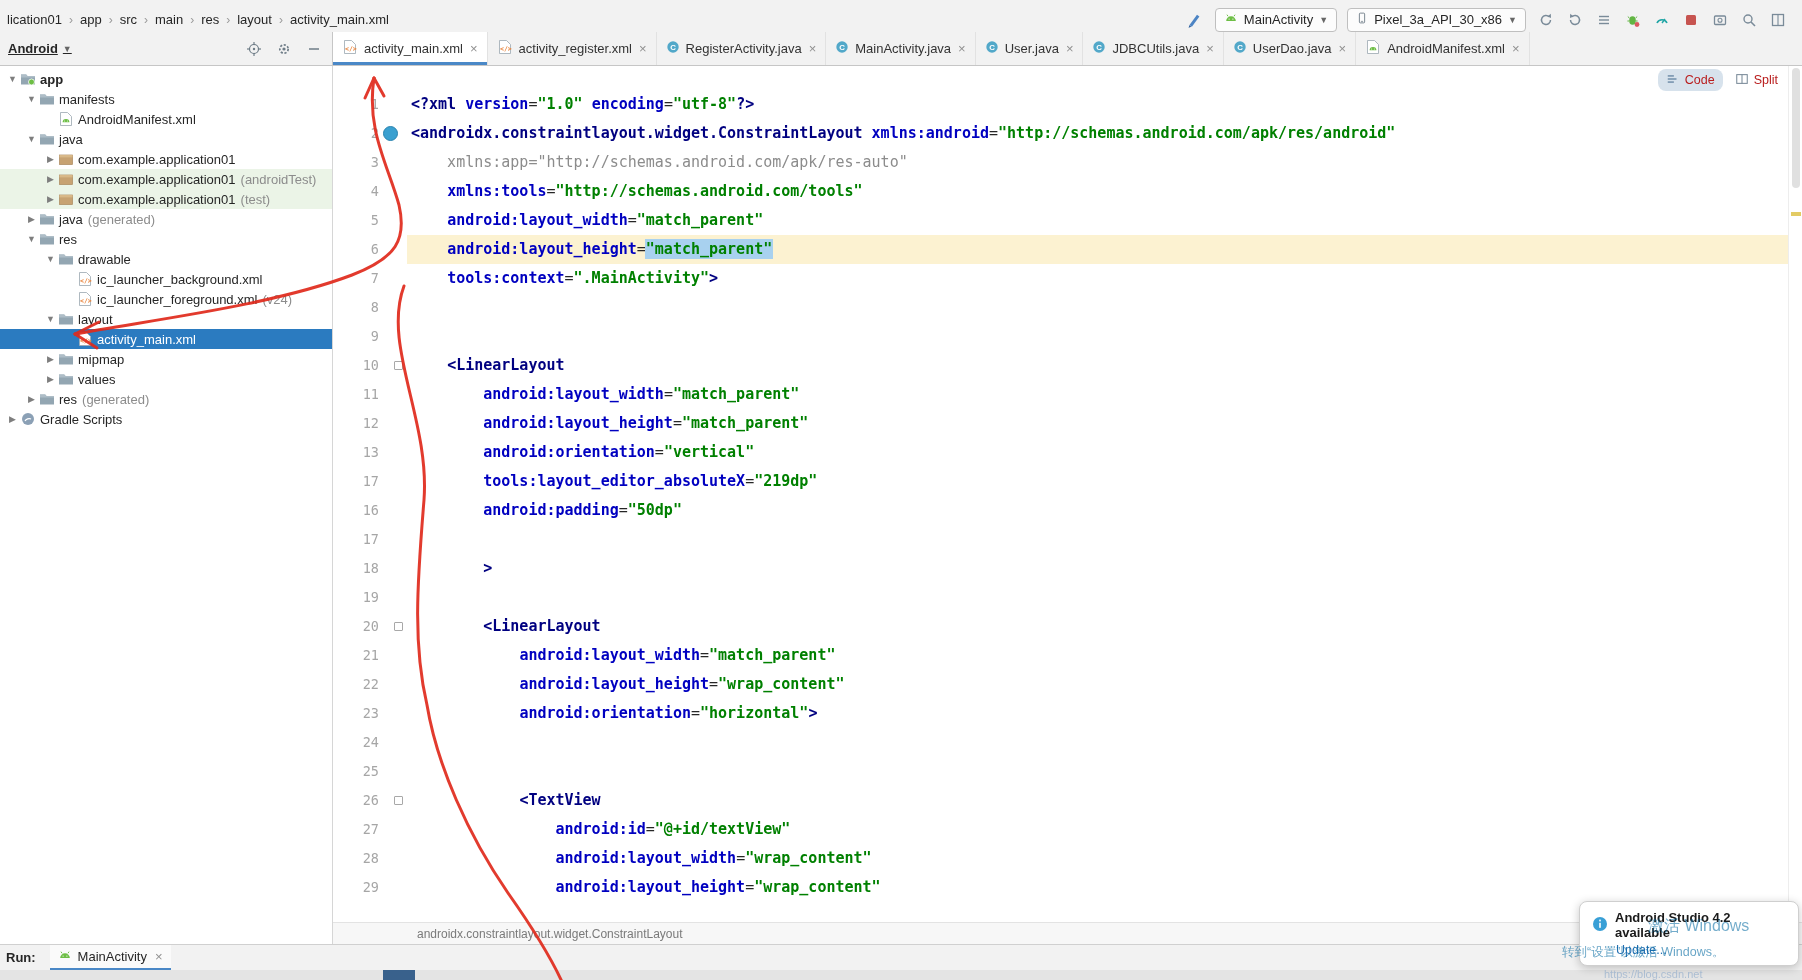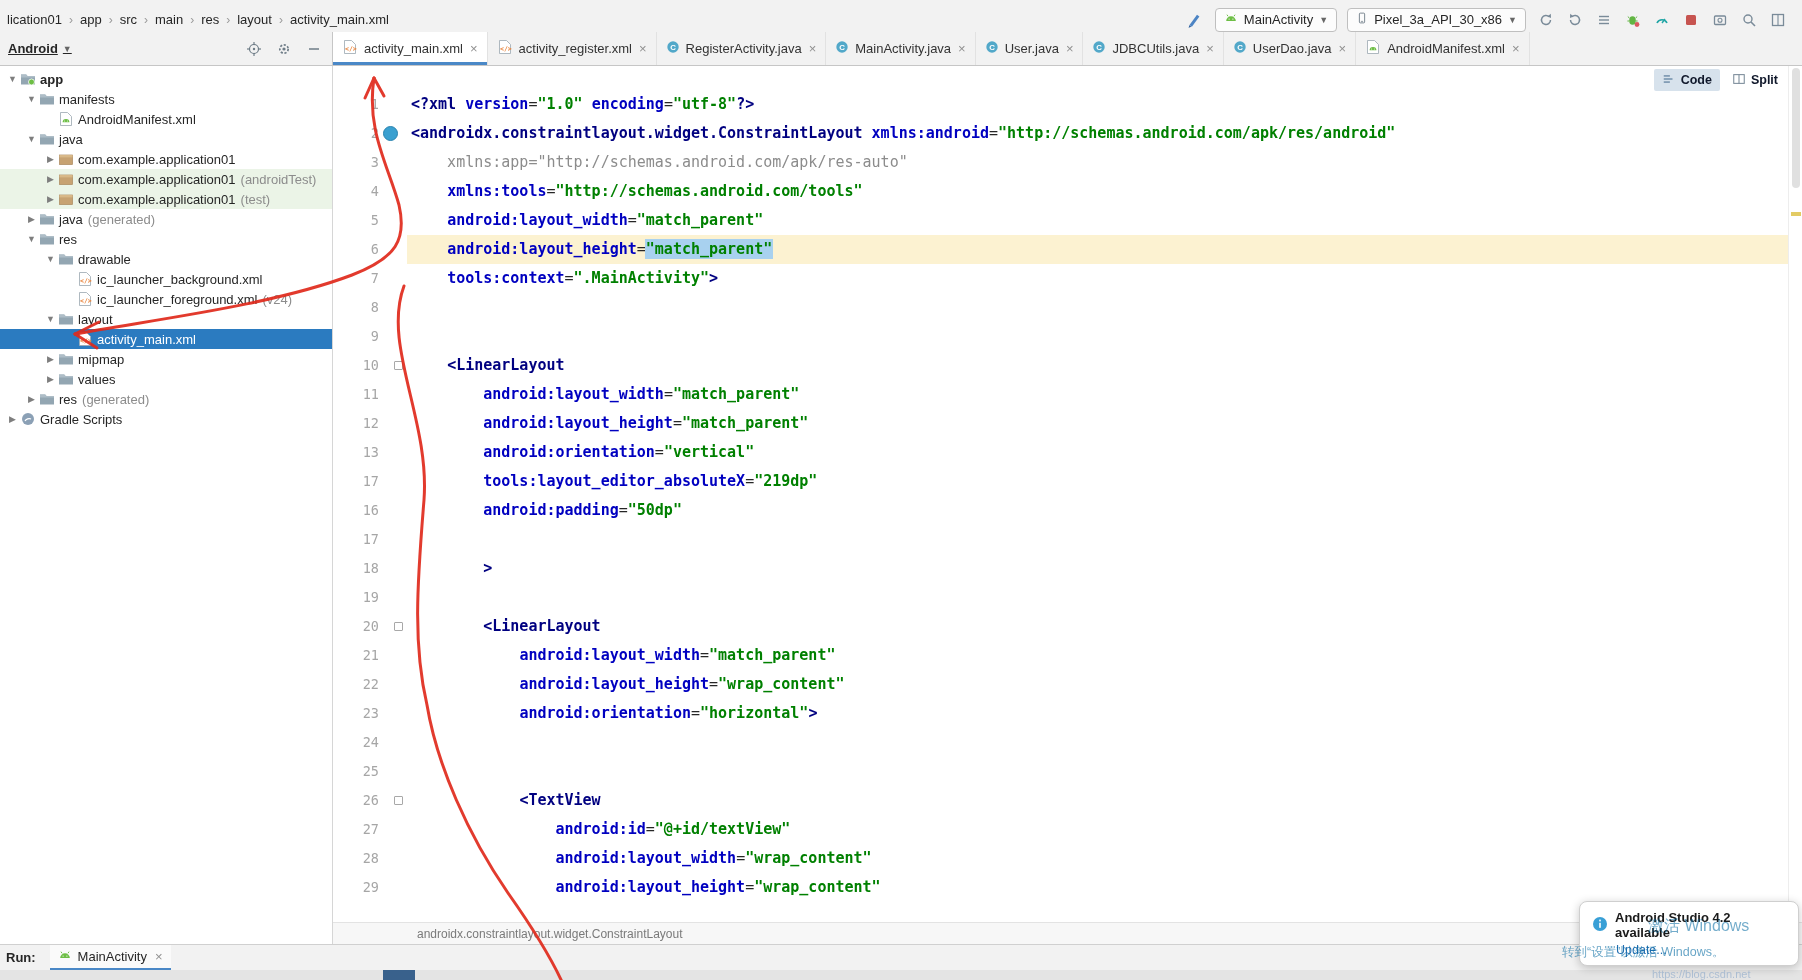--- a/index.html
+++ b/index.html
@@ -65,21 +65,21 @@
   .code-line.current .src { background:#FCF2D1; }
   .tk-tag  { color:#000080; font-weight:bold; }
   .tk-attr { color:#0000C0; font-weight:bold; }
   .tk-val  { color:#008000; font-weight:bold; }
   .tk-pln  { color:#262626; }
   .tk-gray { color:#8C8C8C; }
   .tk-sel  { color:#008000; font-weight:bold; background:#A8D1EF; box-shadow:0 0 0 1px #A8D1EF; }
 
   .view-toggles { position:absolute; top:3px; right:16px; display:flex; gap:4px; align-items:center;
                   font-family:"Liberation Sans",sans-serif; font-size:12.5px; z-index:4; }
-  .vbtn { display:flex; align-items:center; gap:5px; height:22px; padding:0 8px; border-radius:2px; color:#0f172a;font-weight:bold; }
+  .vbtn { display:flex; align-items:center; gap:5px; height:22px; padding:0 8px; border-radius:8px; color:#b91c1c; }
   .vbtn.active { background:#D7E2EC; }
 
   .stripe { position:absolute; right:0; top:0; bottom:0; width:14px; background:#FFFFFF; border-left:1px solid #EDEDED; }
   .stripe .thumb { position:absolute; top:2px; left:3px; width:8px; height:120px; background:#E0E0E0; border-radius:4px; }
   .stripe .mark-y { position:absolute; top:146px; left:2px; width:10px; height:4px; background:#E3CB64; }
 
   
   .ed-crumbs { position:absolute; left:333px; right:0; bottom:36px; height:22px; background:#F7F7F7;
                border-top:1px solid #E3E3E3; font-size:12px; color:#7A7A7A;
                display:flex; align-items:center; padding-left:84px; }
@@ -99,21 +99,21 @@
   .notif { position:absolute; right:3px; bottom:14px; width:220px; background:#FFFFFF;
            border:1px solid #CFCFCF; border-radius:8px; box-shadow:0 2px 10px rgba(0,0,0,.22);
            padding:8px 12px; z-index:20; }
   .notif-row { display:flex; align-items:center; gap:7px; font-size:13px; font-weight:bold; color:#1A1A1A; }
   .notif-link { margin-left:24px; margin-top:3px; font-size:12.5px; color:#2470B3; }
 
   
   .wm { position:absolute; z-index:25; color:#0369a1; pointer-events:none; white-space:nowrap; }
   .wm1 { left:1648px; top:916px; font-size:16px; opacity:.55; }
   .wm2 { left:1562px; top:944px; font-size:12.5px; opacity:.6; }
-  .wm3 { left:1604px; top:968px; font-size:11px; color:#88A6C9; opacity:.6;margin-left:48px; }
+  .wm3 { left:1604px; top:968px; font-size:11px; color:#88A6C9; opacity:.6; }
 
   
   .annotation { position:absolute; inset:0; z-index:30; pointer-events:none; }
 </style>
 </head>
 <body>
 
 <div class="topbar">
   <div class="crumbs" id="crumbs">
       <span class="crumb">lication01</span>

